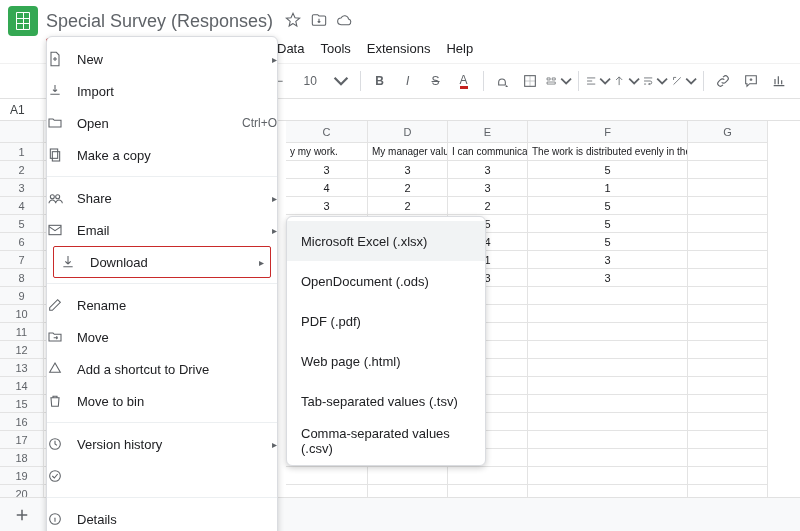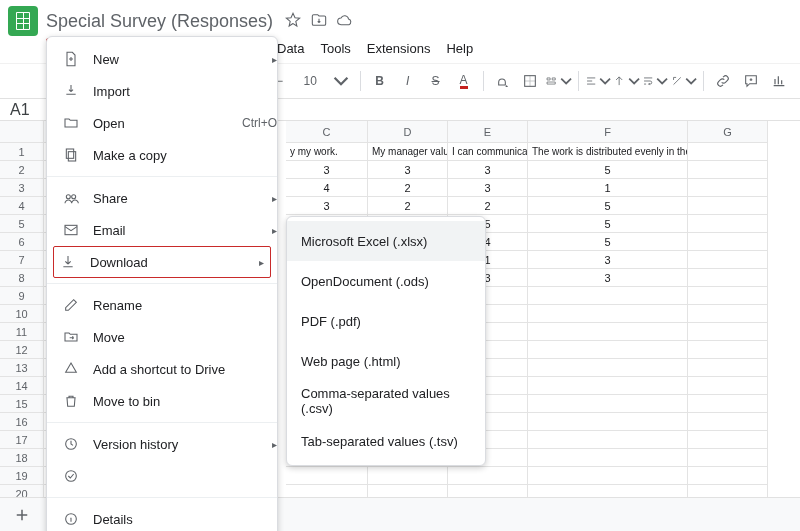--- a/index.html
+++ b/index.html
@@ -57,21 +57,21 @@
     height:26px; min-width:26px; display:flex; align-items:center; justify-content:center;
     border-radius:3px; cursor:pointer; color:#5f6368;
   }
   .tbtn svg { width:16px; height:16px; }
   .font-box { border:1px solid transparent; padding:0 10px 0 8px; border-radius:3px; display:flex; align-items:center; gap:6px; height:24px;}
   .size-box { width:40px; text-align:center; }
   .sep { width:1px; height:20px; background:#dadce0; margin:0 4px; }
   .spacer { width:180px; } 
 
   
-  .formula-row { display:flex; align-items:center; height:22px; border-bottom:1px solid var(--grey-border); font-size:16px; }
+  .formula-row { display:flex; align-items:center; height:22px; border-bottom:1px solid var(--grey-border); font-size:12px; }
   .name-box { width:44px; padding-left:10px; color:#3c4043; }
   .name-drop-sep { color:#9aa0a6; margin:0 4px; }
   .fx-label { font-style:italic; color:#9aa0a6; margin-left:6px; }
 
   
   .sheet { position:relative; }
   .col-headers { display:flex; height:22px; }
   .corner { width:44px; border-right:1px solid var(--grid-border); border-bottom:1px solid var(--grid-border); background:#f8f9fa;}
   .colh {
     border-right:1px solid var(--grid-border); border-bottom:1px solid var(--grid-border);
@@ -114,21 +114,21 @@
   .sheet-tab .bar { width:3px; height:16px; background:#7a3ea1; border-radius:1px; }
   .sheet-tab .caret { color:#1e6e3c; }
 
   
   .menu-popup {
     position:absolute; top:36px; left:46px; width:232px; background:#fff;
     border:1px solid var(--menu-border); border-radius:6px; box-shadow: var(--shadow);
     padding:6px 0; font-size:13px; z-index:20;
   }
   .menu-item {
-    display:flex; align-items:center; height:32px; padding:0 0; gap:12px; cursor:pointer;margin-left:16px;
+    display:flex; align-items:center; height:32px; padding:0 0; gap:12px; cursor:pointer;
   }
   .menu-item .ico { width:18px; color:#5f6368; display:flex; align-items:center; }
   .menu-item .lbl { flex:1; }
   .menu-item .tail { color:#5f6368; font-size:12px; }
   .menu-item .arrow { color:#5f6368; font-size:10px; }
   .menu-sep { height:1px; background:#eceff1; margin:5px 0; }
   .menu-item.boxed {
     border:1.5px solid var(--highlight-red); border-radius:2px; margin:0 6px; padding:0 6px;
   }
 
@@ -662,22 +662,22 @@
     <span class="lbl">Details</span>
   </div>
 
 </div>
 
 <div class="submenu">
   <div class="sub-item hovered">Microsoft Excel (.xlsx)</div>
   <div class="sub-item">OpenDocument (.ods)</div>
   <div class="sub-item">PDF (.pdf)</div>
   <div class="sub-item">Web page (.html)</div>
+  <div class="sub-item">Tab-separated values (.tsv)</div>
   <div class="sub-item">Comma-separated values (.csv)</div>
-  <div class="sub-item">Tab-separated values (.tsv)</div>
 </div>
 
 <div class="footer">
   <div class="fbtn">
       <svg viewBox="0 0 24 24" width="18">
         <path d="M12 5v14M5 12h14" stroke="#5f6368" stroke-width="2"></path>
       </svg>
     </div>
   <div class="fbtn">
       <svg viewBox="0 0 24 24" width="18">

